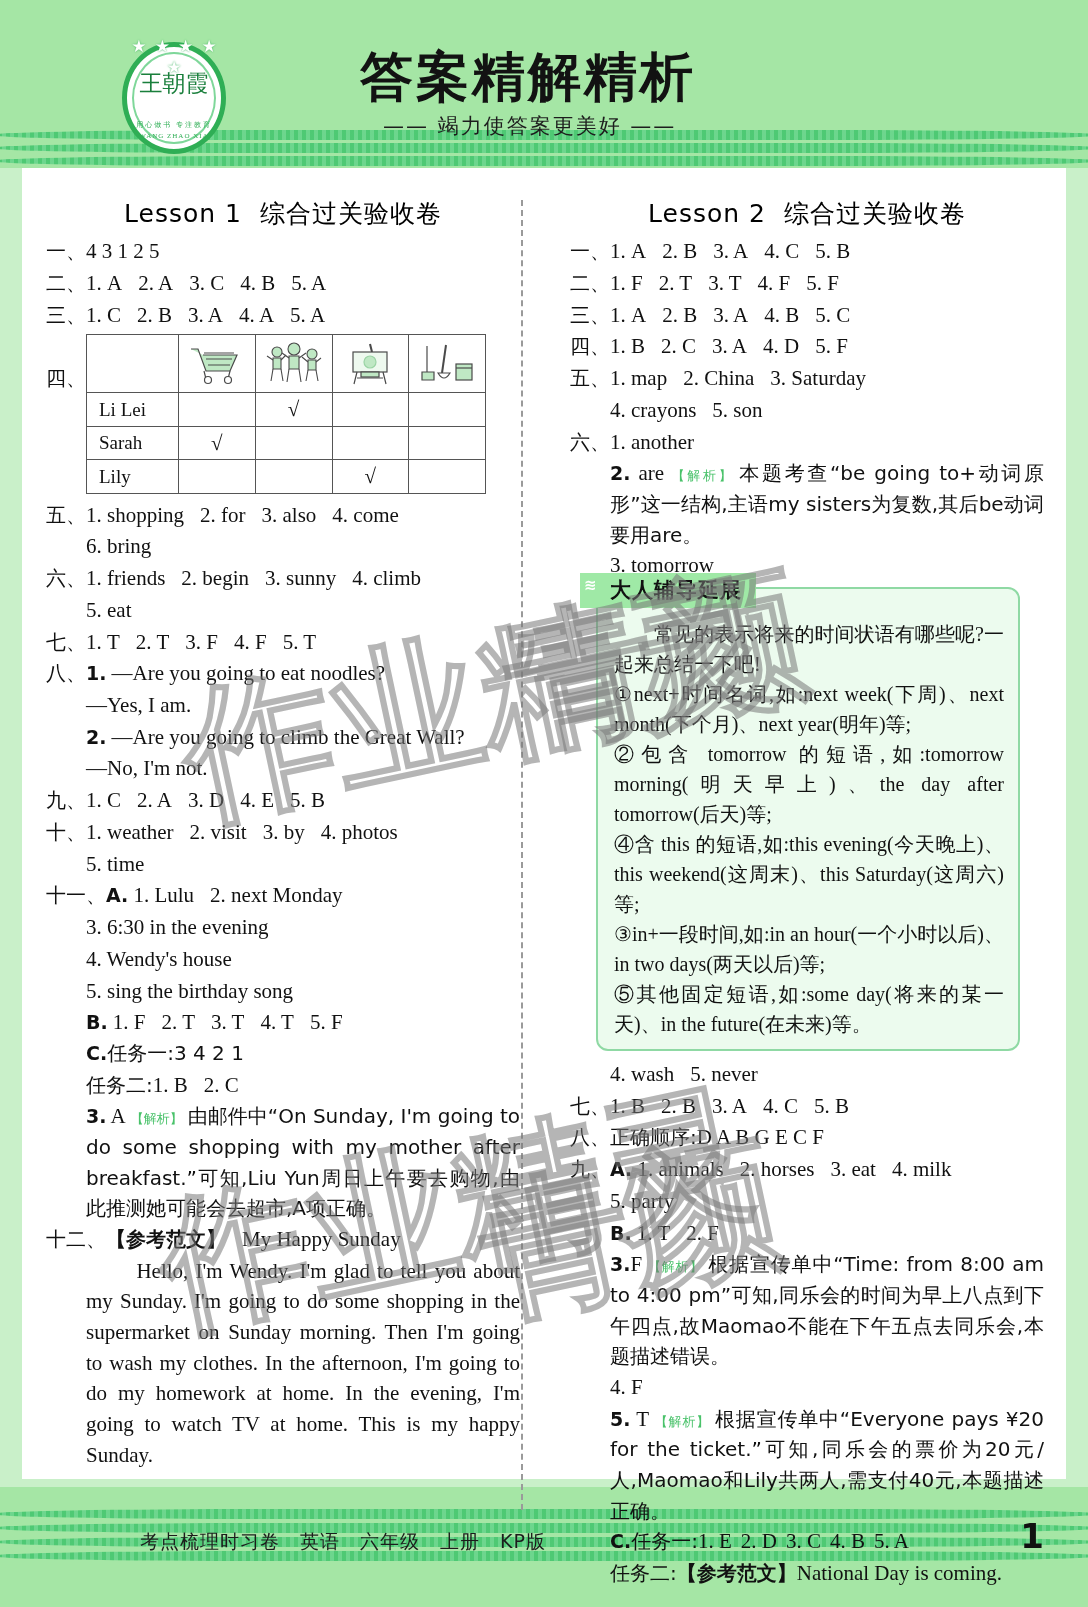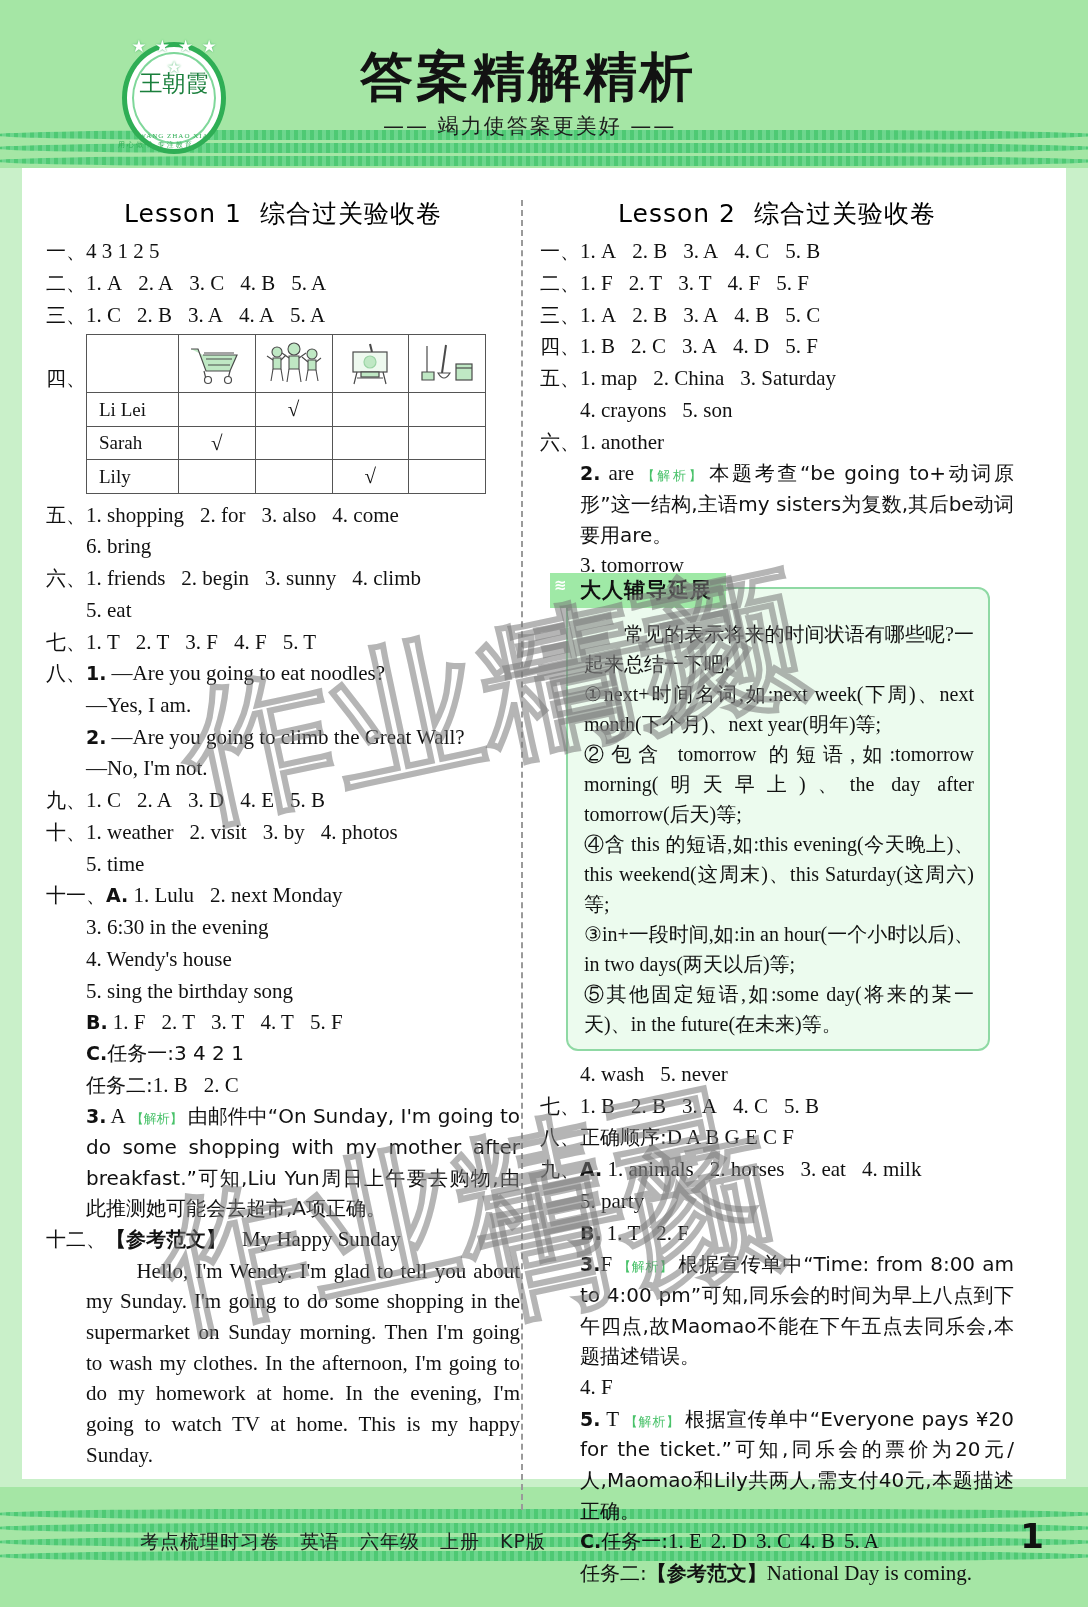--- a/index.html
+++ b/index.html
@@ -68,21 +68,21 @@
     position:absolute; left:24px; top:36px; width:84px;
     text-align:center; font-family:"DejaVu Sans", sans-serif;
     font-weight:normal; font-size:23px; color:#1a7f3c; line-height:1;
   }
   #logo .tag{
     position:absolute; left:14px; top:96px; width:104px;
     text-align:center; font-size:7px; color:#2fae55; letter-spacing:1px;
   }
   #logo .pinyin{
     position:absolute; left:10px; top:84px; width:112px;
-    text-align:left; font-size:7px; color:#2fae55; letter-spacing:2px;margin-top:20px;
+    text-align:center; font-size:7px; color:#2fae55; letter-spacing:2px;
   }
 
   
   #footer-band{
     position:absolute; left:0; bottom:0; width:1088px; height:120px;
     background:#a5e6a5; overflow:hidden;
   }
   #footer-text{
     position:absolute; left:140px; top:1529px;
     font-family:"DejaVu Sans", sans-serif;
@@ -97,21 +97,21 @@
 
   
   #content{
     position:absolute; left:0; top:196px; width:1088px; height:1300px;
   }
   .col{
     position:absolute; top:0; width:474px;
     font-size:20.5px; line-height:1.45; color:#111;
   }
   #col-left{ left:46px; }
-  #col-right{ left:540px; }
+  #col-right{ left:570px; }
   #divider{
     position:absolute; left:521px; top:200px; height:1310px;
     border-left:2px dashed #9a9a9a;
   }
 
   .lesson-title{
     font-family:"DejaVu Sans", sans-serif;
     font-weight:normal; font-size:25px;
     text-align:center; margin:0 0 4px 0; letter-spacing:1px;
     color:#000;

